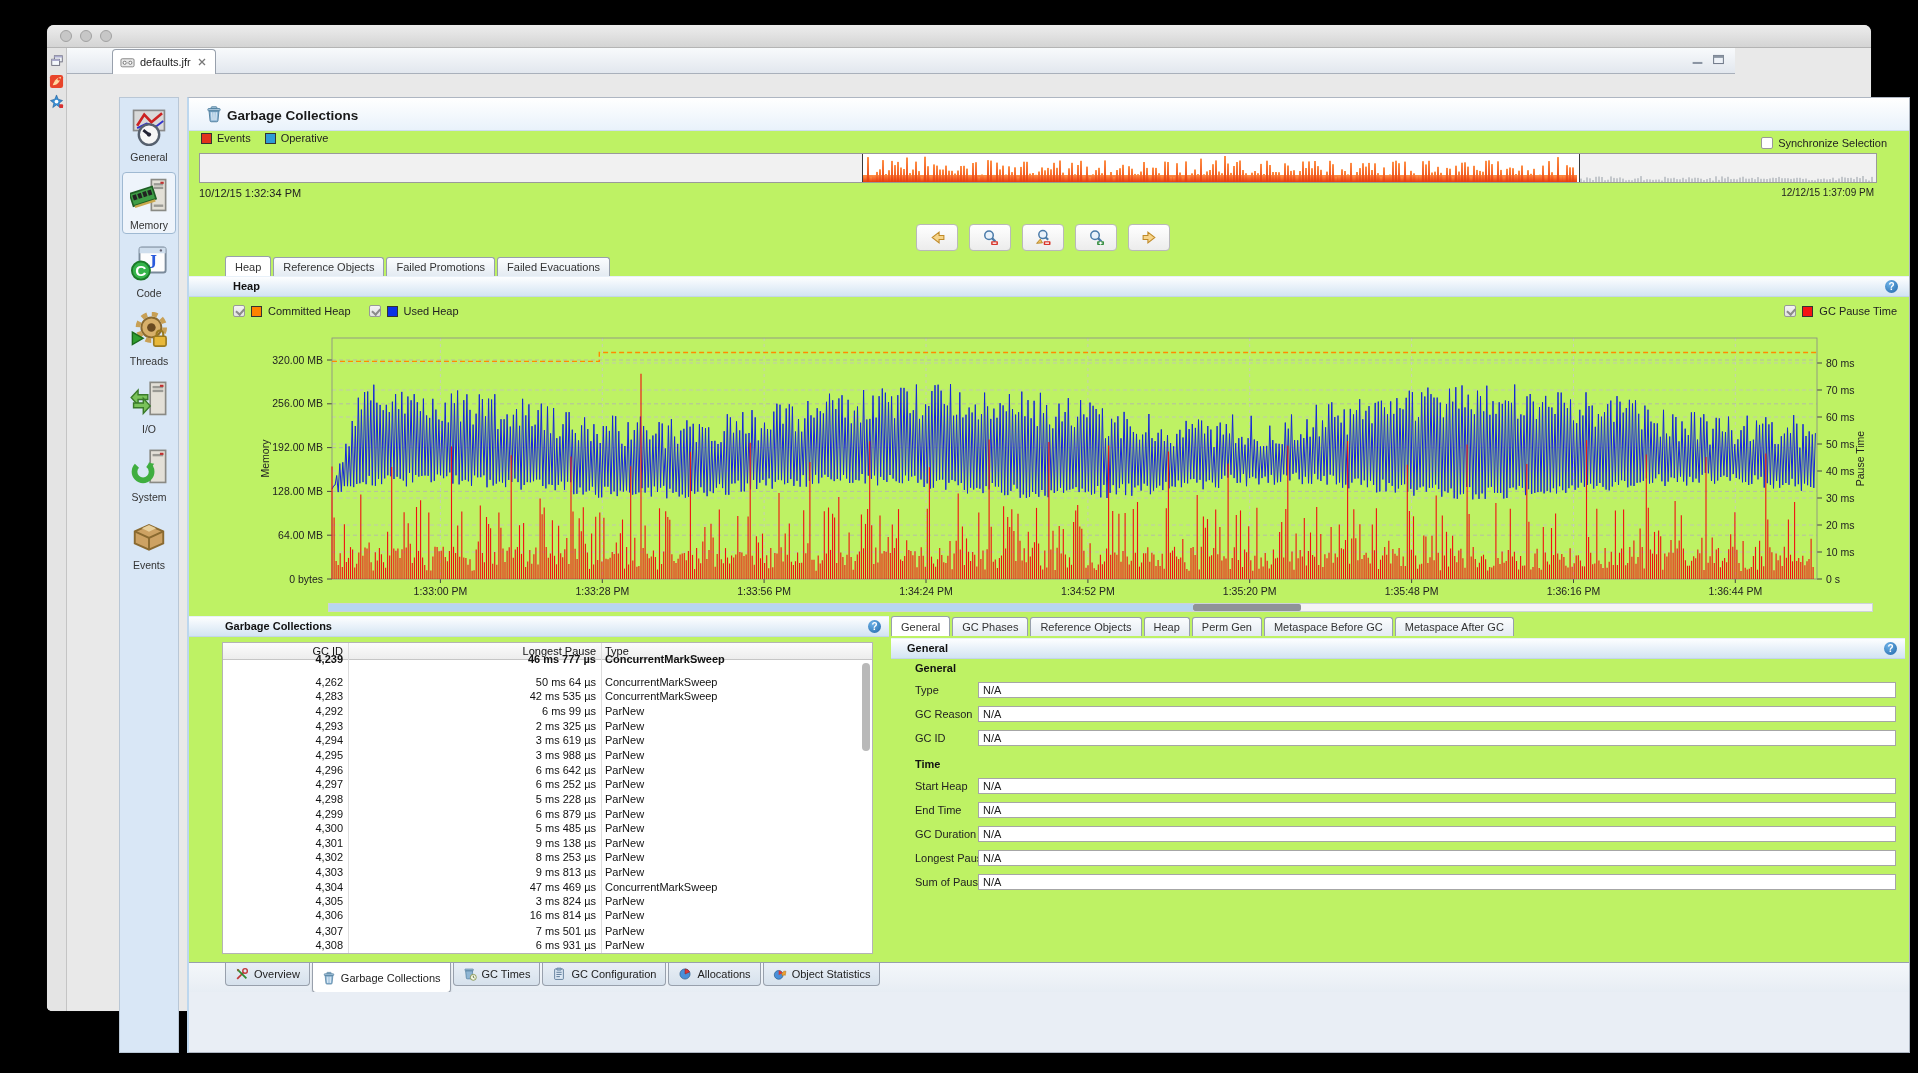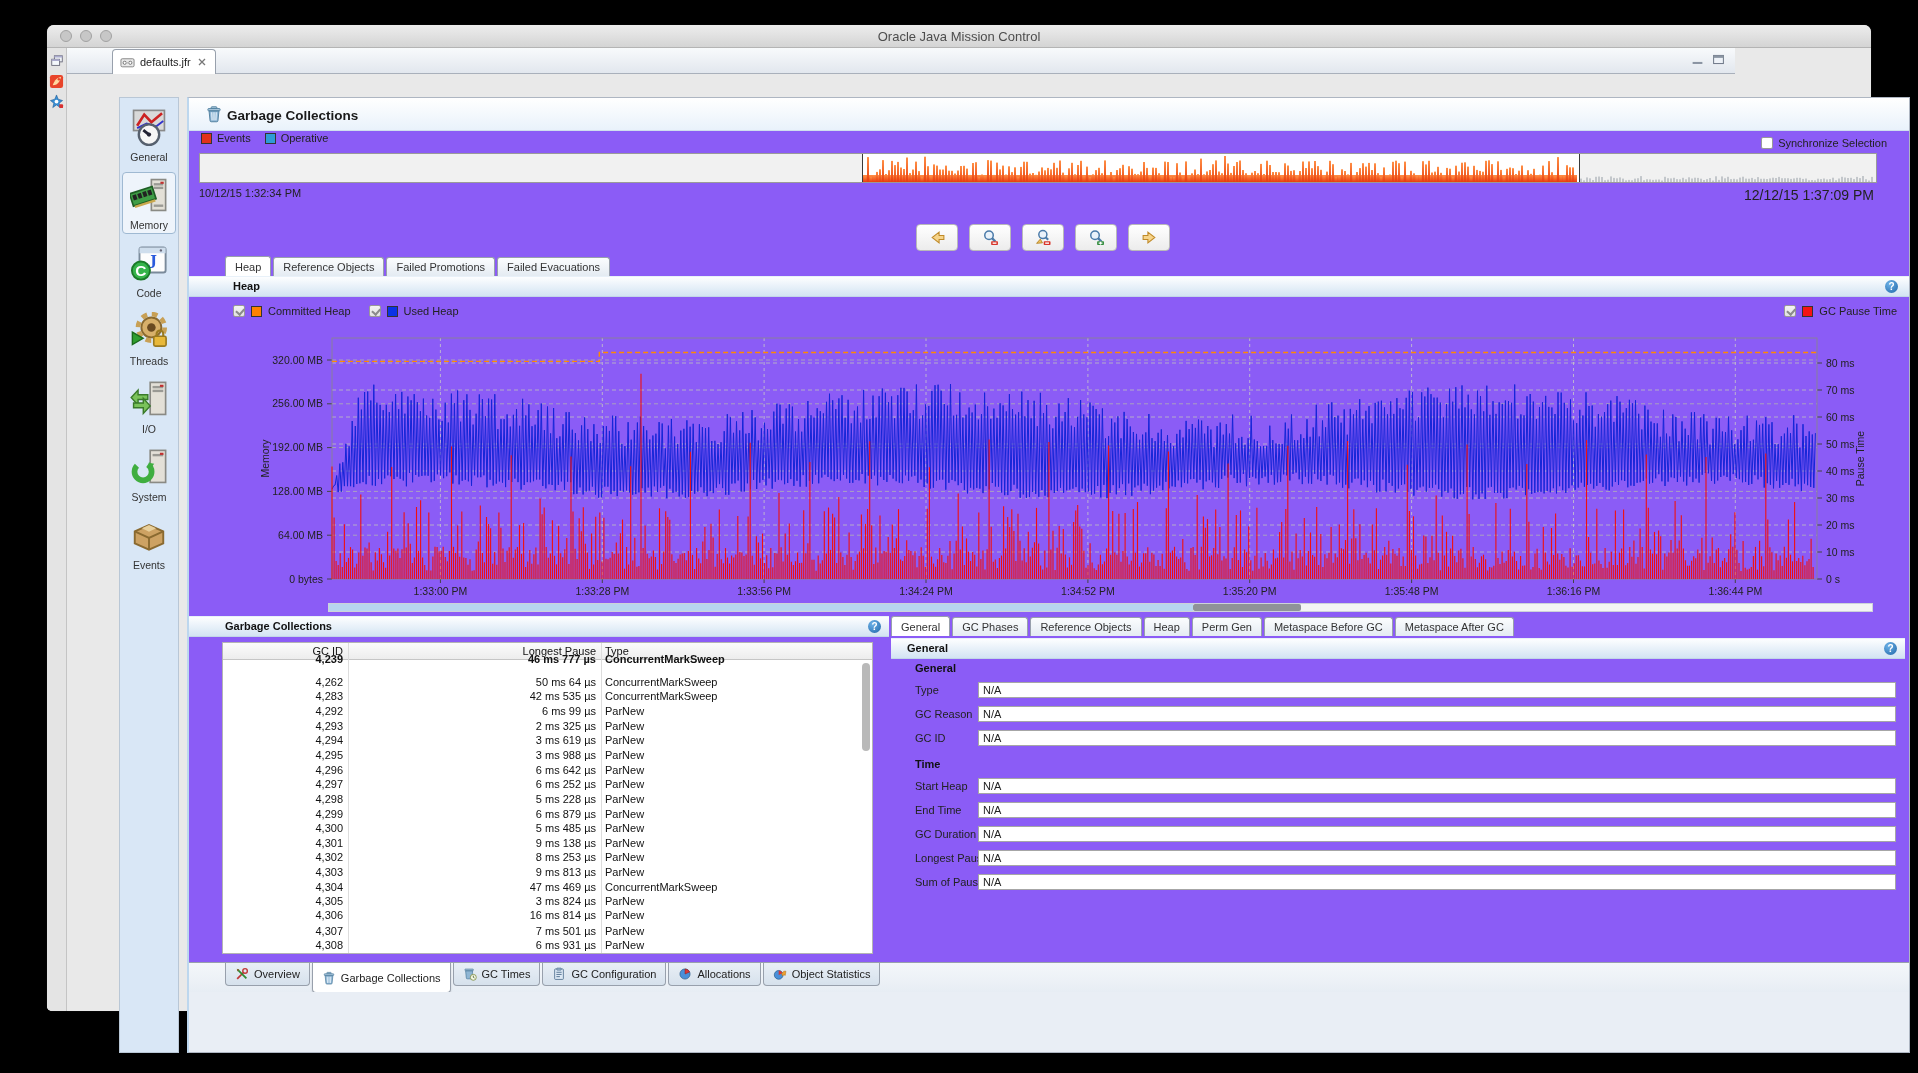--- a/index.html
+++ b/index.html
@@ -20,37 +20,37 @@
   #tabstrip{left:20px;top:0;width:1668px;height:25px;background:linear-gradient(#f8fafc,#e2e7ee);border-bottom:1px solid #a9b0bb;}
   #editortab{left:45px;top:1px;height:24px;background:#fff;border:1px solid #98a0ac;border-bottom:none;
              border-radius:4px 4px 0 0;display:flex;align-items:center;padding:0 7px;gap:5px;font-size:11px;color:#222;}
   #stripbtns{right:10px;top:5px;display:flex;gap:8px;}
   
   #sidebar{left:72px;top:49px;width:60px;height:956px;background:#d9e7f6;border:1px solid #b9c7d6;box-sizing:border-box;}
   .navitem{position:relative;width:52px;margin:6px auto 2px auto;text-align:center;padding:3px 0 2px 0;border-radius:4px;border:1px solid transparent;}
   .navitem.sel{background:#eef4fb;border:1px solid #9fb9d2;}
   .navlabel{font-size:10.5px;color:#333;margin-top:1px;}
   
-  #content{left:140px;top:49px;width:1723px;height:956px;background:#8b5cf6;border:1px solid #aeb6c2;
+  #content{left:140px;top:49px;width:1723px;height:956px;background:#bef264;border:1px solid #aeb6c2;
            border-left:2px solid #bdd7ee;box-sizing:border-box;overflow:hidden;}
   
   .inconts{position:absolute;}
   #pageheader{left:0;top:0;width:100%;height:32px;background:linear-gradient(#ffffff,#e9f2fb);border-bottom:1px solid #cfdfee;}
   #pagetitle{left:38px;top:10px;font-size:13.5px;font-weight:bold;color:#1a1a1a;}
   .legend-sq{display:inline-block;width:11px;height:11px;border:1px solid #333;box-sizing:border-box;vertical-align:-2px;}
   #legendrow{left:0;top:34px;width:100%;height:22px;font-size:11px;color:#222;}
   #intervallabel{left:0;top:40px;width:1688px;text-align:center;font-size:11px;color:#222;}
   #synccb{right:22px;top:39px;display:flex;align-items:center;gap:5px;font-size:11px;color:#222;}
   .cb{width:12px;height:12px;background:#fff;border:1px solid #999;border-radius:2px;box-sizing:border-box;position:relative;}
   .cb.checked{background:linear-gradient(#f4f4f4,#e2e2e2);}
   .cb.checked:after{content:"";position:absolute;left:2px;top:2px;width:6px;height:3.5px;border-left:2px solid #8b8b8b;border-bottom:2px solid #8b8b8b;transform:rotate(-48deg);}
   #timeline{left:10px;top:55px;width:1678px;height:30px;background:#f1f1f1;border:1px solid #9a9a9a;box-sizing:border-box;}
   #tl-sel{position:absolute;left:662px;top:0;width:716px;height:28px;background:#fff;border-left:1px solid #3a3a3a;border-right:1px solid #3a3a3a;}
   #stamp-l{left:10px;top:89px;font-size:11px;color:#222;}
-  #stamp-r{right:35px;top:89px;font-size:14px;color:#222;text-align:center;}
+  #stamp-r{right:35px;top:89px;font-size:10px;color:#222;text-align:center;}
   #navbtns{left:727px;top:126px;display:flex;gap:11px;}
   .navbtn{width:40px;height:25px;border:1px solid #b9b9b9;border-radius:4px;background:linear-gradient(#ffffff,#ececec);
           display:flex;align-items:center;justify-content:center;cursor:pointer;}
   
   .tabrow{display:flex;align-items:flex-end;font-size:11px;color:#333;}
   .tab{padding:3px 9px 3px 9px;border:1px solid #98a0ac;border-bottom:none;border-radius:3px 3px 0 0;
        background:linear-gradient(#fbfdfe,#e4ebf2);margin-right:2px;white-space:nowrap;}
   .tab.sel{background:#fff;font-weight:normal;padding-top:4px;position:relative;z-index:2;}
   #maintabs{left:36px;top:158px;}
   .sectionbar{height:19px;background:linear-gradient(#fdfeff,#d3e4f3);border-top:1px solid #e8f1f9;border-bottom:1px solid #c3d6e8;
@@ -98,21 +98,20 @@
 </head>
 <body>
 
 <div id="screen">
   <div id="window" class="abs">
 
     <div id="titlebar" class="abs">
       <div class="tlight abs" style="left:13px"></div>
       <div class="tlight abs" style="left:33px"></div>
       <div class="tlight abs" style="left:53px"></div>
-      <div id="titletext" class="abs">Oracle Java Mission Control</div>
     </div>
 
     <div id="workbench" class="abs">
       <div id="leftrail" class="abs">
         <span class="icon abs" style="left:3px;top:6px" id="railRestore">
             <svg width="14" height="14" viewBox="0 0 16 16">
               <rect x="5" y="2" width="9" height="7" fill="#f4f8fc" stroke="#667" stroke-width="1"></rect>
               <rect x="5" y="2" width="9" height="2" fill="#aac"></rect>
      <rect x="2" y="6" width="9" height="7" fill="#f4f8fc" stroke="#667" stroke-width="1"></rect>
               <rect x="2" y="6" width="9" height="2" fill="#aac"></rect>

